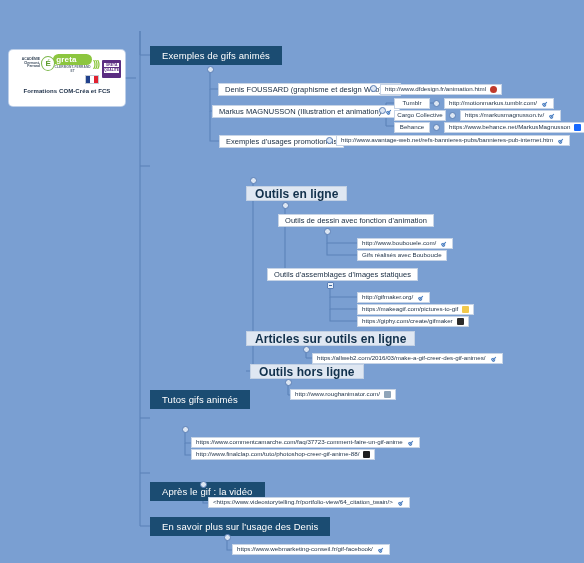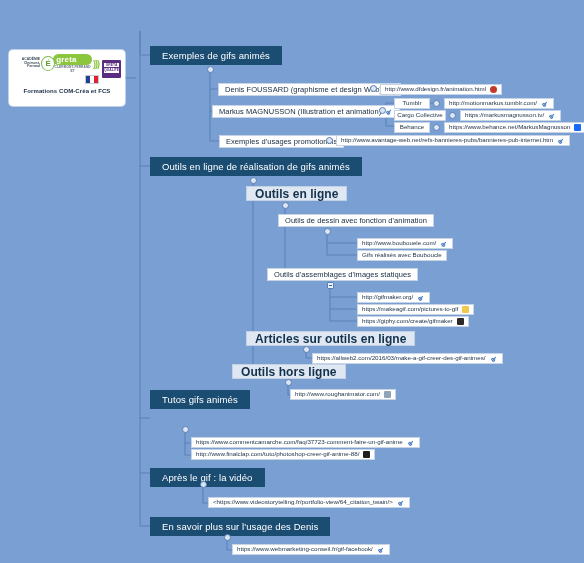--- a/index.html
+++ b/index.html
@@ -397,23 +397,20 @@
   <div class="knob" style="left:326px; top:137px;"></div>
   <div class="node n-url" style="left:336px; top:135px;">
     <span class="lbl">http://www.avantage-web.net/refs-bannieres-pubs/bannieres-pub-internet.htm</span>
     <span class="ico ico-link">
       <svg viewBox="0 0 10 10">
           <path d="M3 7 L7 3 M2 6 a2 2 0 0 1 2-2 M6 6 a2 2 0 0 1-2 2" stroke="#4a7ec0" stroke-width="1.4" fill="none" stroke-linecap="round"></path>
         </svg>
     </span>
   </div>
 
-  <div class="node n-main" style="left:150px; top:157px;">
-    <span class="lbl">Outils en ligne de réalisation de gifs animés</span>
-  </div>
   <div class="knob" style="left:250px; top:177px;"></div>
 
   <div class="node n-sub" style="left:246px; top:186px;">
     <span class="lbl">Outils en ligne</span>
   </div>
   <div class="knob" style="left:282px; top:202px;"></div>
 
   <div class="node n-leaf" style="left:278px; top:214px;justify-content:center;">
     <span class="lbl">Outils de dessin avec fonction d'animation</span>
   </div>
@@ -457,21 +454,21 @@
   <div class="knob" style="left:303px; top:346px;"></div>
   <div class="node n-url" style="left:312px; top:353px;">
     <span class="lbl">https://allweb2.com/2016/03/make-a-gif-creer-des-gif-animes/</span>
     <span class="ico ico-link">
       <svg viewBox="0 0 10 10">
           <path d="M3 7 L7 3 M2 6 a2 2 0 0 1 2-2 M6 6 a2 2 0 0 1-2 2" stroke="#4a7ec0" stroke-width="1.4" fill="none" stroke-linecap="round"></path>
         </svg>
     </span>
   </div>
 
-  <div class="node n-sub" style="left:232px; top:364px;">
+  <div class="node n-sub" style="left:250px; top:364px;">
     <span class="lbl">Outils hors ligne</span>
   </div>
   <div class="knob" style="left:285px; top:379px;"></div>
   <div class="node n-url" style="left:290px; top:389px;">
     <span class="lbl">http://www.roughanimator.com/</span>
     <span class="chip" style="background:#8fa4b8;"></span>
   </div>
 
   <div class="node n-main" style="left:150px; top:390px;">
     <span class="lbl">Tutos gifs animés</span>
@@ -483,21 +480,21 @@
       <svg viewBox="0 0 10 10">
           <path d="M3 7 L7 3 M2 6 a2 2 0 0 1 2-2 M6 6 a2 2 0 0 1-2 2" stroke="#4a7ec0" stroke-width="1.4" fill="none" stroke-linecap="round"></path>
         </svg>
     </span>
   </div>
   <div class="node n-url" style="left:191px; top:449px;">
     <span class="lbl">http://www.finalclap.com/tuto/photoshop-creer-gif-anime-88/</span>
     <span class="chip" style="background:#1f1f1f;"></span>
   </div>
 
-  <div class="node n-main" style="left:150px; top:468px;">
+  <div class="node n-main" style="left:150px; top:482px;">
     <span class="lbl">Après le gif : la vidéo</span>
   </div>
   <div class="knob" style="left:200px; top:481px;"></div>
   <div class="node n-url" style="left:208px; top:497px;">
     <span class="lbl">&lt;https://www.videostorytelling.fr/portfolio-view/64_citation_twain/&gt;</span>
     <span class="ico ico-link">
       <svg viewBox="0 0 10 10">
           <path d="M3 7 L7 3 M2 6 a2 2 0 0 1 2-2 M6 6 a2 2 0 0 1-2 2" stroke="#4a7ec0" stroke-width="1.4" fill="none" stroke-linecap="round"></path>
         </svg>
     </span>

